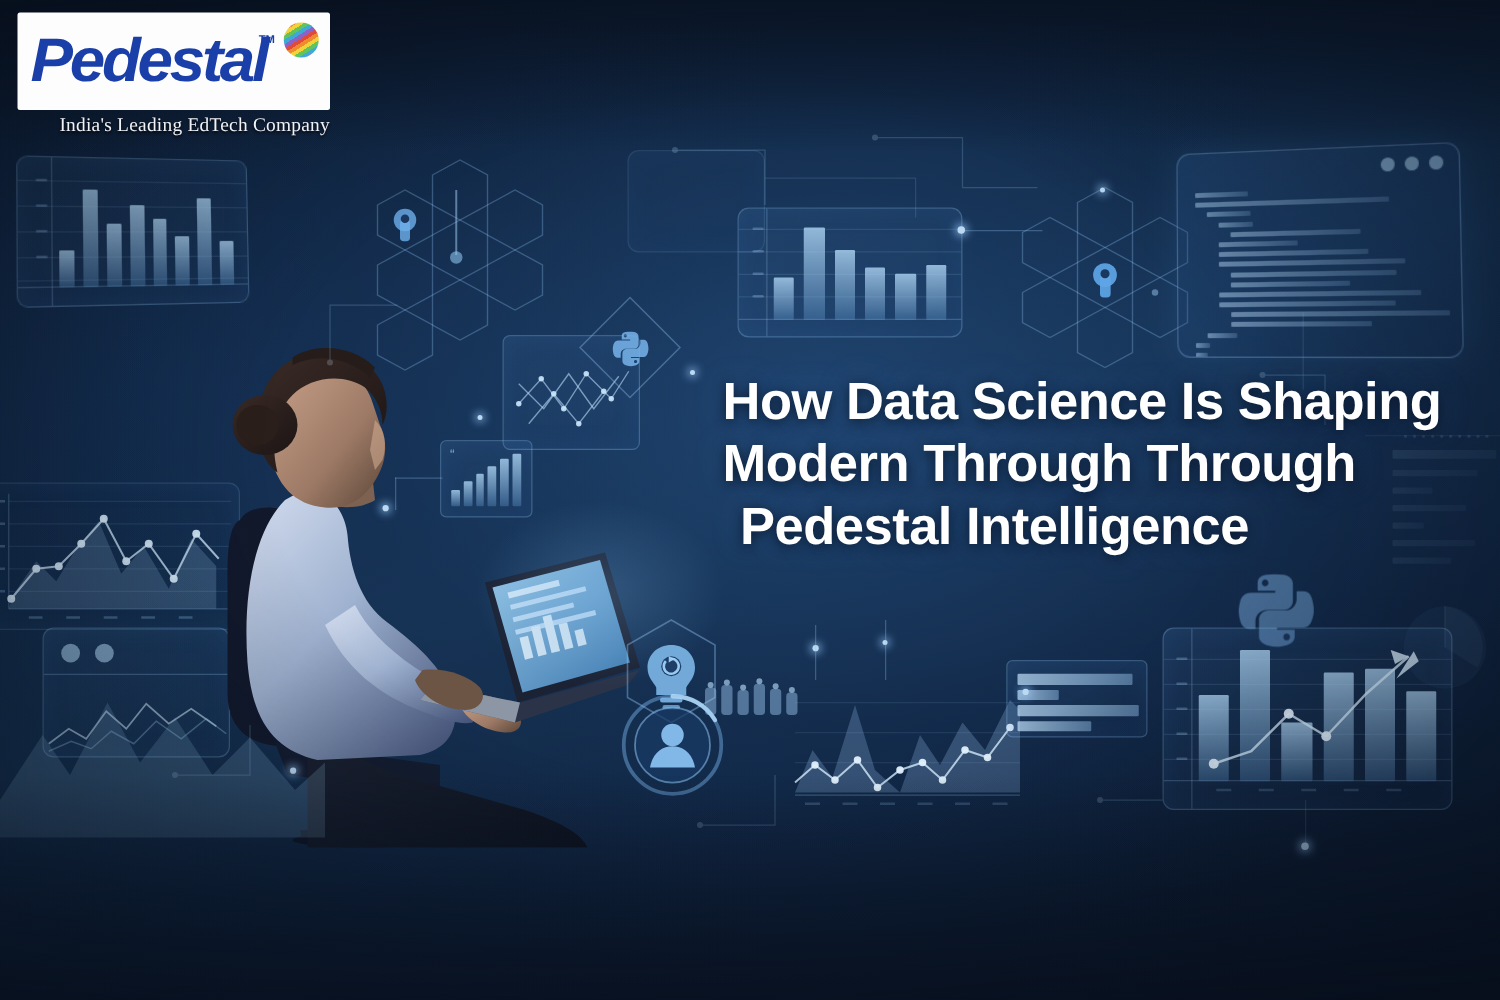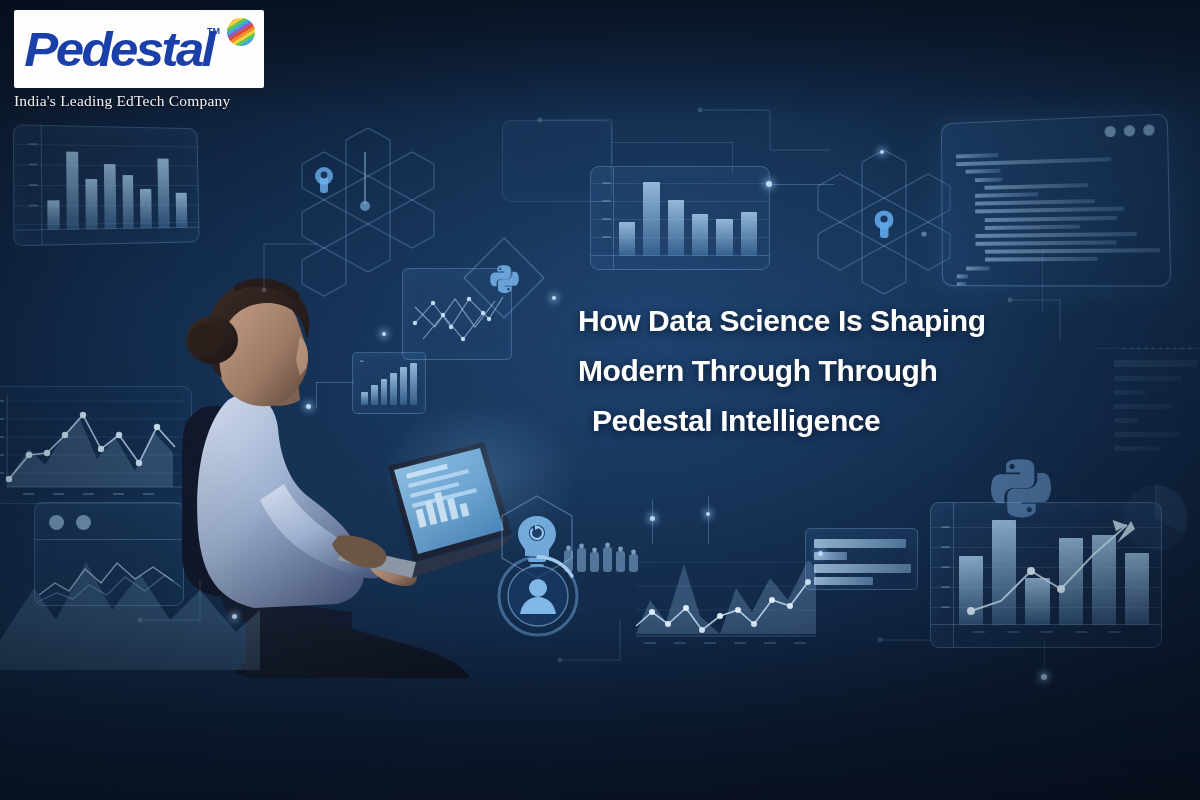--- a/index.html
+++ b/index.html
@@ -38,30 +38,30 @@
     transform: scaleX(1.04);
   }
   #logo-tm { position:absolute; right:44px; top:16px; font-size:9px; color:#1b3fa8; font-weight:700; }
   #logo-dot {
     position:absolute; right:9px; top:8px; width:28px; height:28px; border-radius:50%;
     background: repeating-linear-gradient(148deg,
       #e04a3a 0px,#e04a3a 3px,#ef8a2e 3px,#ef8a2e 6px,#f2d23a 6px,#f2d23a 9px,
       #63c45c 9px,#63c45c 12px,#3fa9d6 12px,#3fa9d6 15px,#8a63c9 15px,#8a63c9 18px);
   }
   #logo-tagline {
-    margin-top:4px; width:250px; text-align:left;
+    margin-top:4px; width:250px; text-align:right;
     font-family:"Liberation Serif", serif; font-size:15.5px; color:#f0f2f6;
     letter-spacing:.2px; text-shadow:0 1px 2px rgba(0,0,0,.8);
   }
 
   
   #headline { position:absolute; left:578px; top:296px; z-index:35; width:600px; }
   #headline .ln {
     font-family:"Liberation Sans", sans-serif; font-weight:700; color:#ffffff;
-    font-size:30px; line-height:50px; letter-spacing:-0.4px; white-space:nowrap;
+    font-size:42px; line-height:50px; letter-spacing:-0.4px; white-space:nowrap;
     text-shadow: 0 2px 10px rgba(4,12,28,.85), 0 0 26px rgba(90,150,220,.30);
   }
   #headline .ln.l3 { padding-left:14px; }
   #subtitle {
     position:absolute; left:586px; top:467px; z-index:35;
     font-family:"Liberation Sans", sans-serif; font-size:19.5px; letter-spacing:1.0px;
     color:#c7dcf2; text-shadow:0 1px 7px rgba(4,12,28,.9);
   }
 
   

